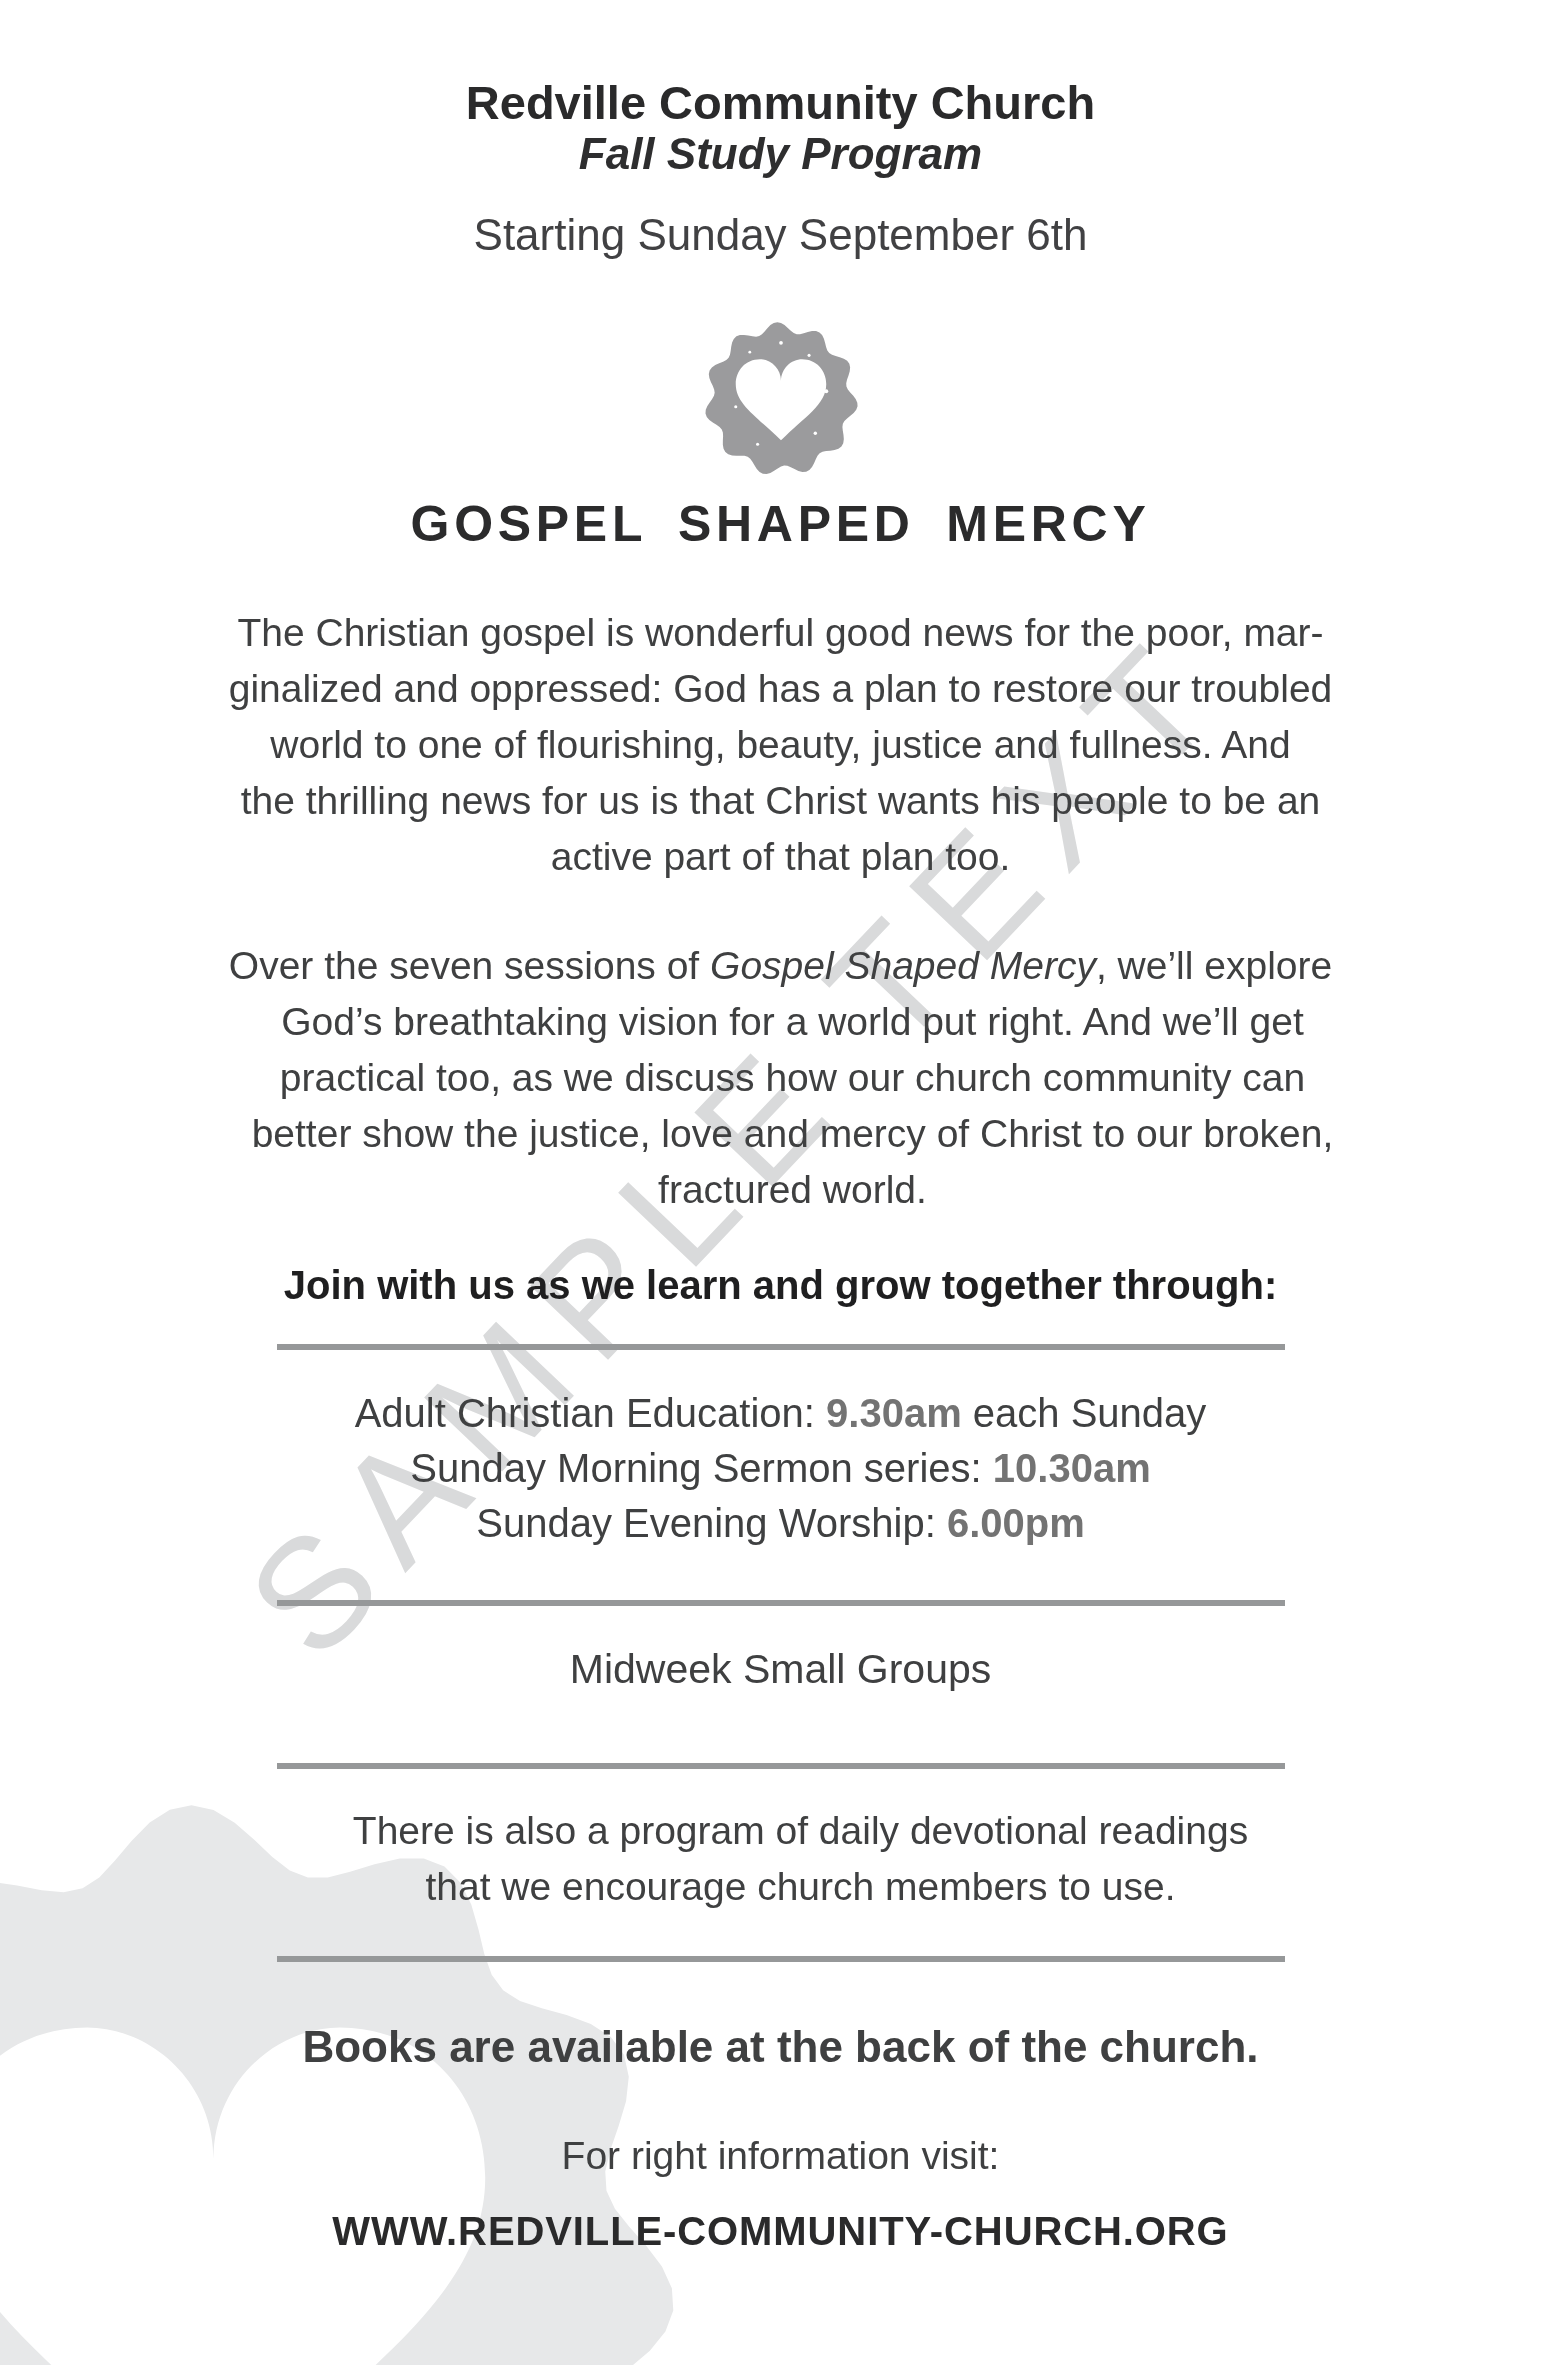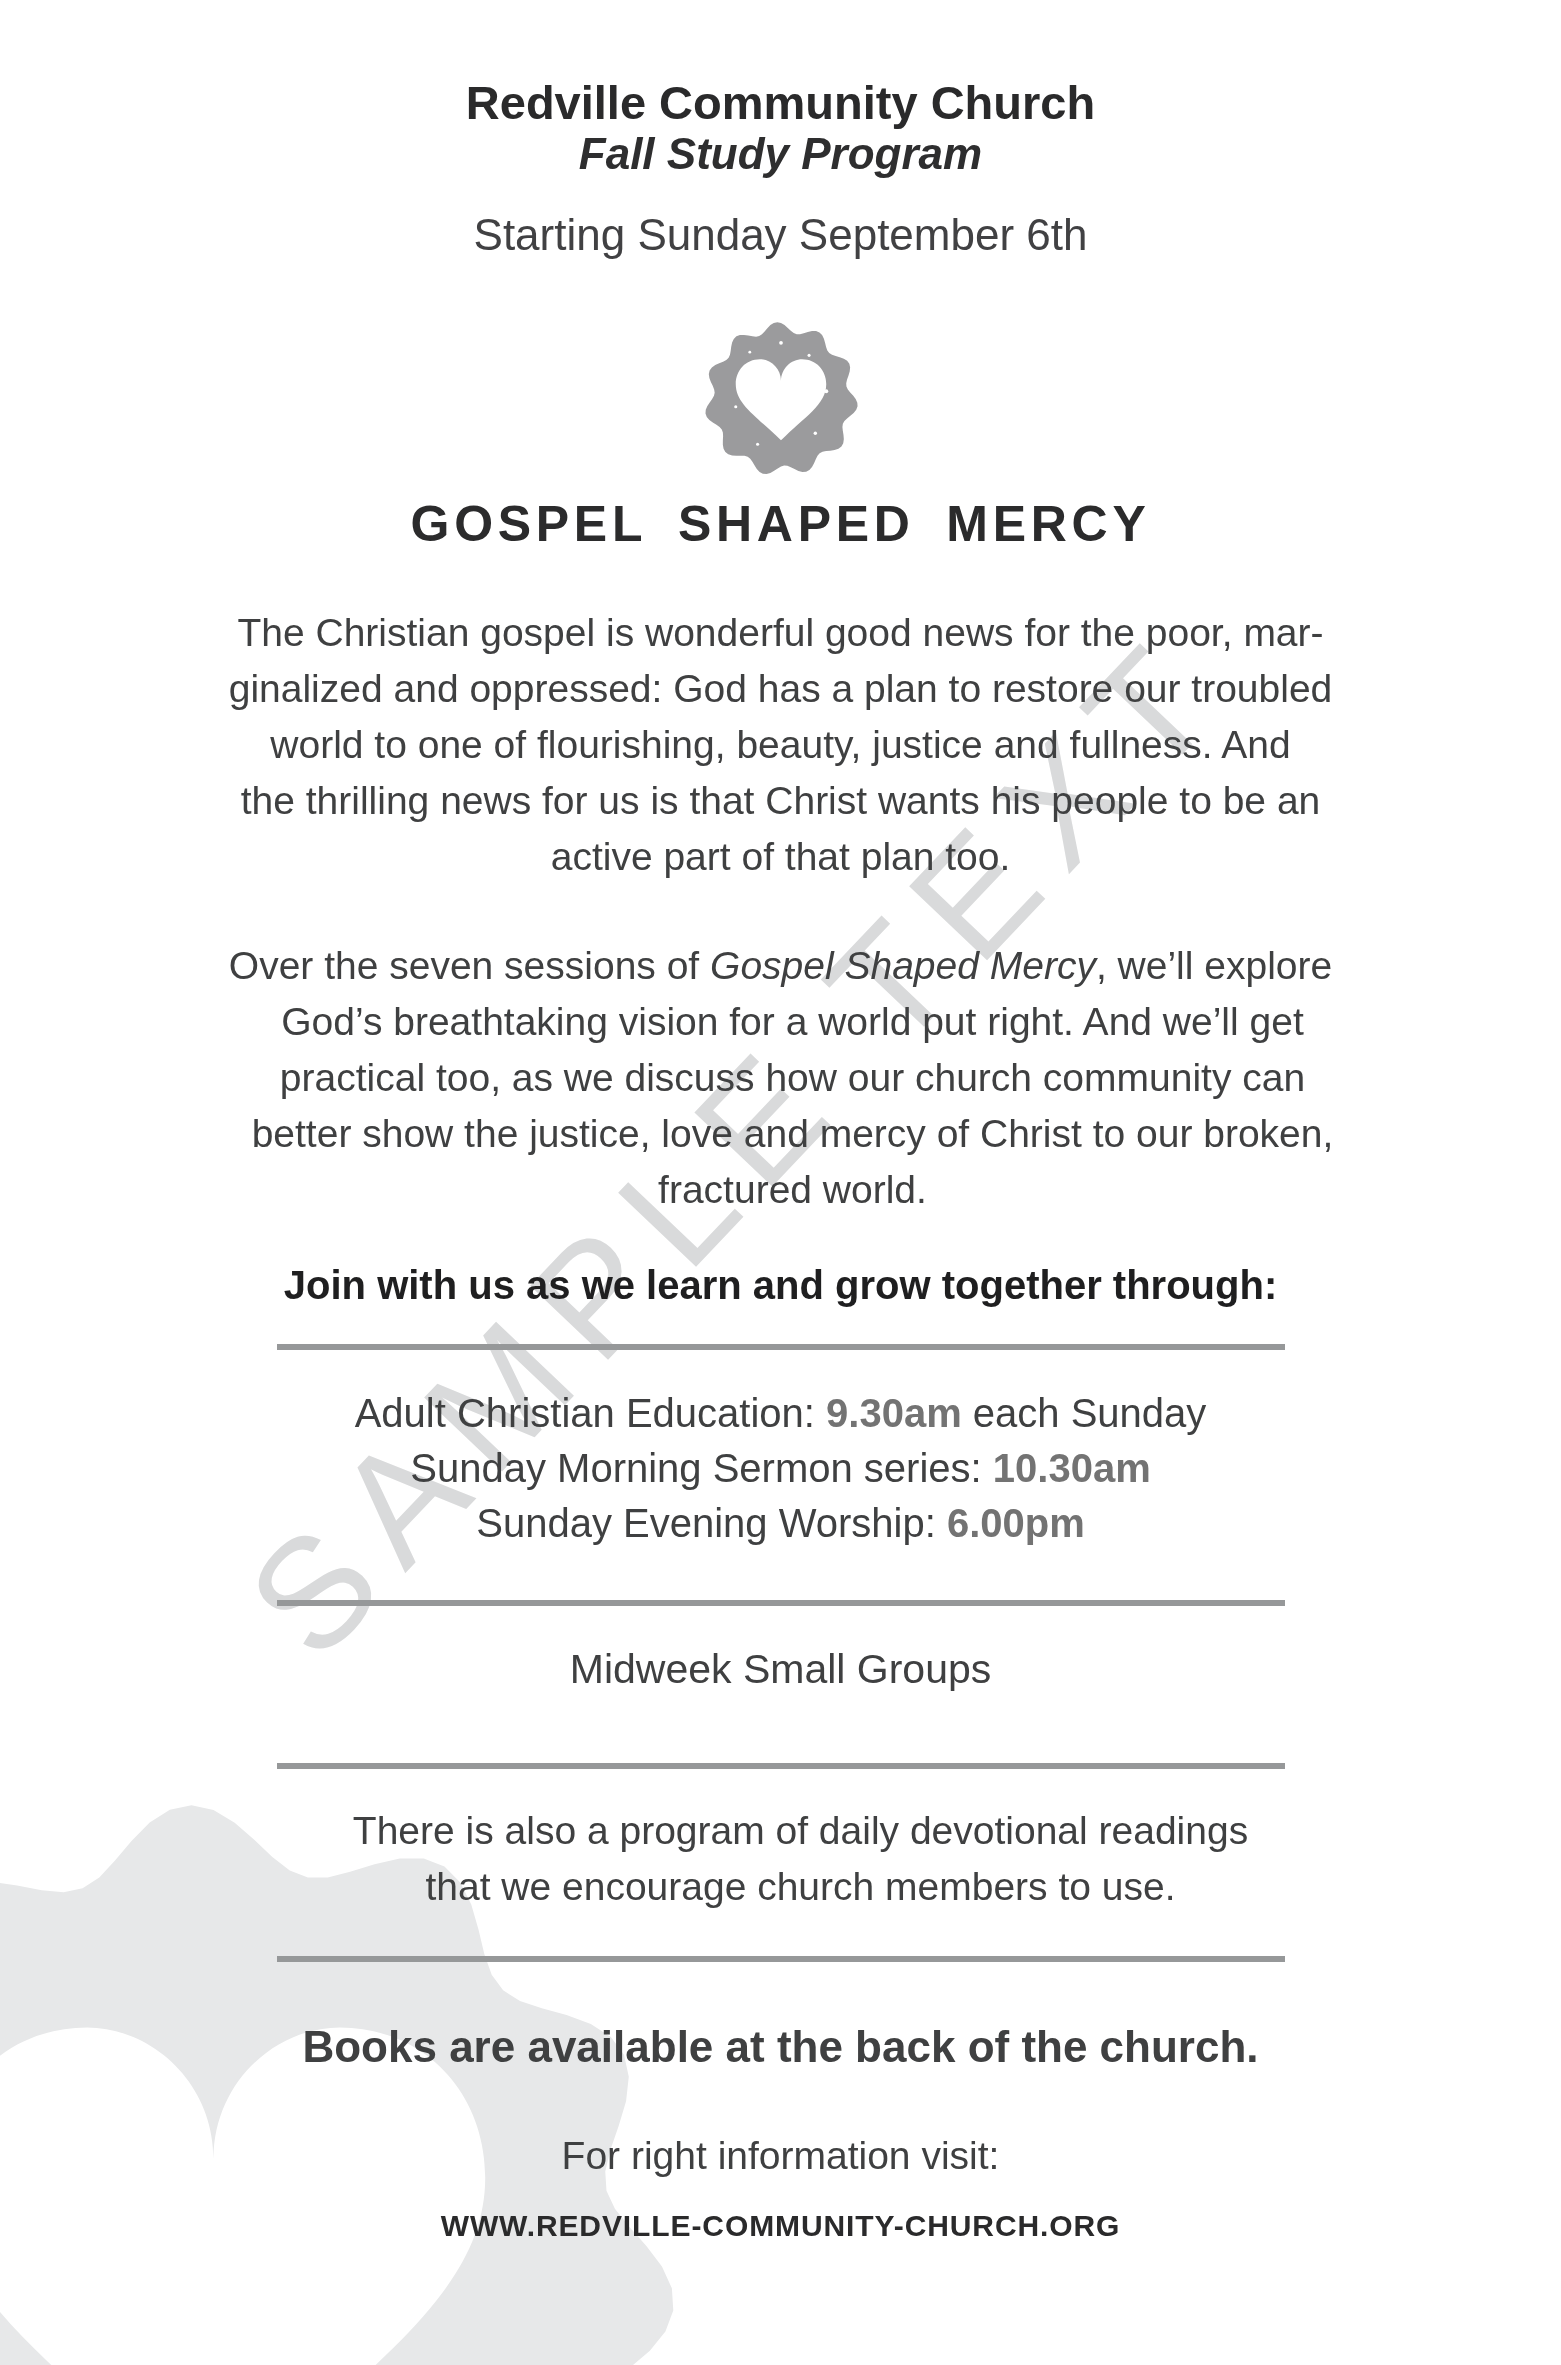--- a/index.html
+++ b/index.html
@@ -60,21 +60,21 @@
     background:#969899;
   }
   .schedule{top:1386px;font-size:40px;line-height:55px;}
   .schedule b{font-weight:bold;color:#737373;}
   .midweek{top:1646px;font-size:41px;}
   .devotional{top:1803px;margin-left:40px;}
   .books-note{top:2022px;font-size:44px;font-weight:bold;}
   .info-label{top:2134px;font-size:39px;}
   .website{
     top:2209px;
-    font-size:30px;font-weight:800;letter-spacing:0.9px;
+    font-size:40px;font-weight:800;letter-spacing:0.9px;
     color:#2a2a2b;
   }
 </style>
 </head>
 <body>
 
 <div class="page">
 
   <div class="wm-text">SAMPLE TEXT</div>
   <svg class="wm-logo" viewBox="0 0 100 100" aria-hidden="true">

